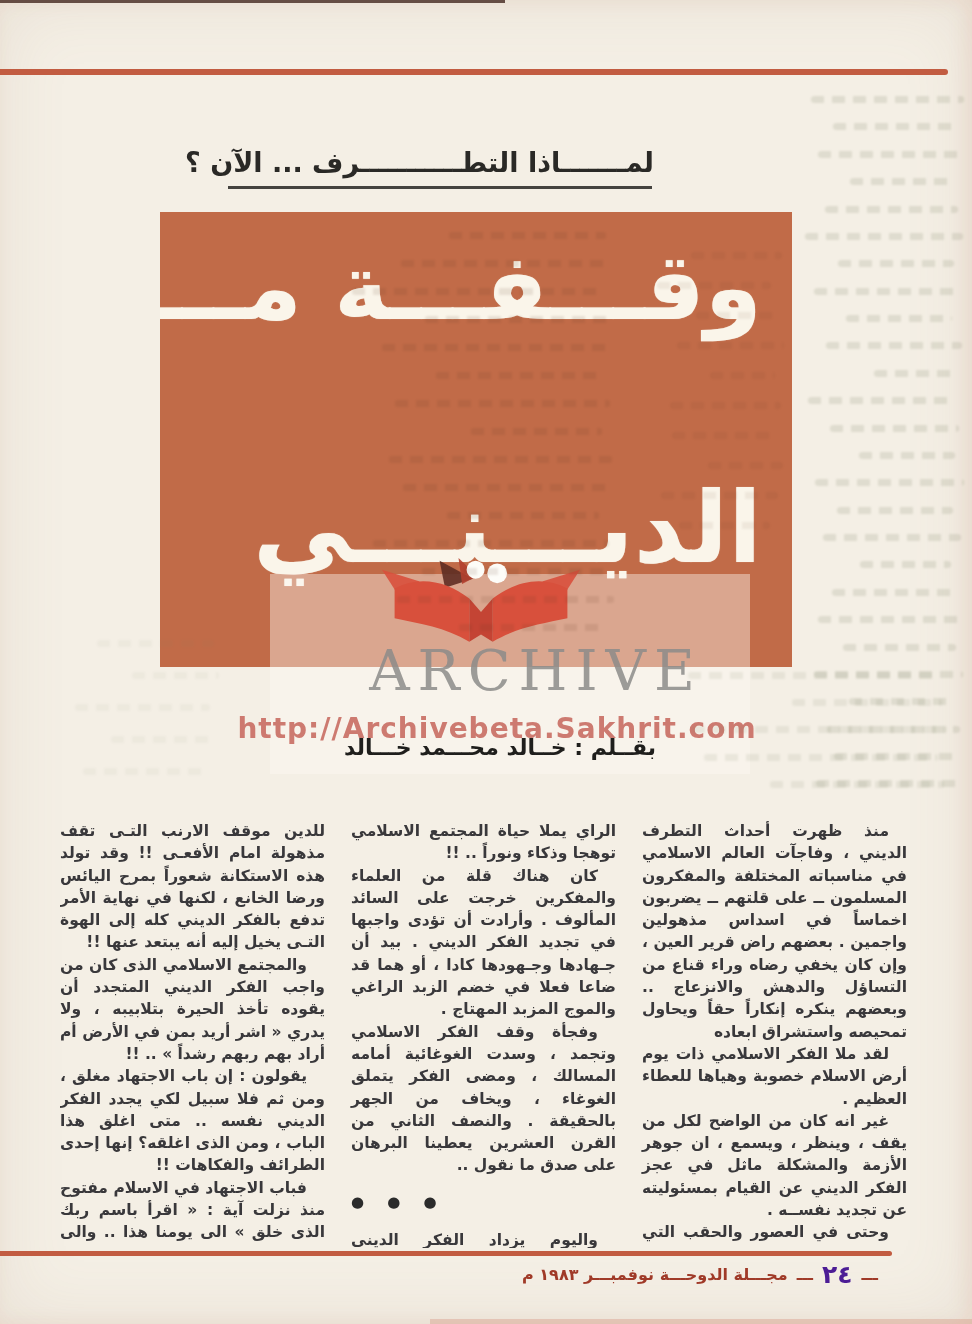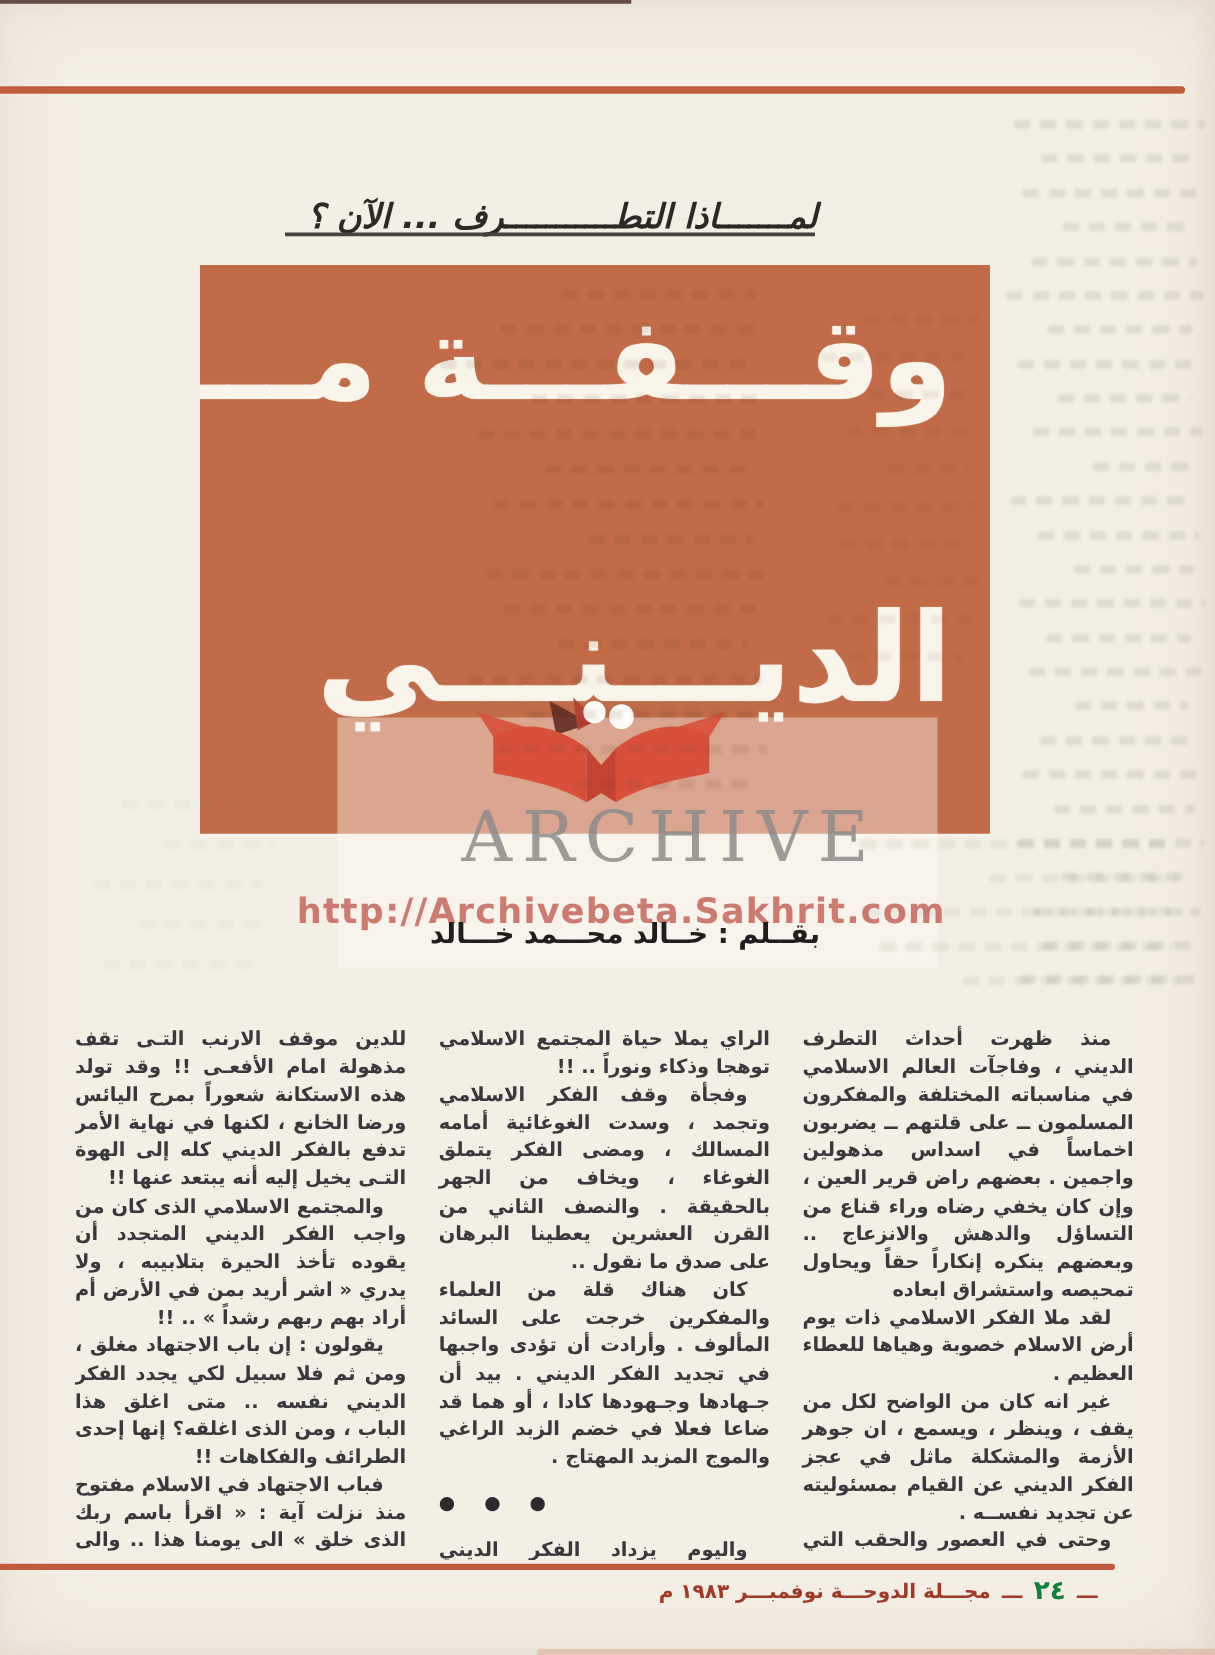--- a/index.html
+++ b/index.html
@@ -8,22 +8,22 @@
     background:#f4efe5;overflow:hidden;
     font-family:"DejaVu Sans",sans-serif;
     box-shadow:inset 0 0 70px rgba(160,120,95,.12), inset -6px 0 18px rgba(215,160,140,.18);
   }
   .edge-top{position:absolute;top:0;left:0;width:505px;height:3px;background:#4d332a;opacity:.85;}
   .edge-bottom{position:absolute;bottom:0;left:430px;width:542px;height:5px;background:rgba(213,148,126,.38);}
   .rule-top{position:absolute;top:69px;left:0;width:948px;height:6px;background:#c25c41;border-radius:0 4px 4px 0;}
   .rule-footer{position:absolute;top:1251px;left:0;width:892px;height:5px;background:#c25c41;border-radius:0 3px 3px 0;}
 
   .kicker{
-    position:absolute;top:158px;right:318px;direction:rtl;white-space:nowrap;
-    font-size:27px;font-weight:700;color:#27262384;color:#2a2926;letter-spacing:0;font-style:italic;
+    position:absolute;top:147px;right:318px;direction:rtl;white-space:nowrap;
+    font-size:27px;font-weight:700;color:#27262384;color:#2a2926;letter-spacing:0;
   }
   .kicker-underline{position:absolute;top:186px;left:228px;width:424px;height:2.5px;background:#45433f;}
 
   .title-block{
     position:absolute;left:160px;top:212px;width:632px;height:455px;
     background:#c16b48;overflow:hidden;
   }
   .title-line{
     position:absolute;right:30px;direction:rtl;white-space:nowrap;
     font-weight:700;color:#faf5ea;line-height:1;
@@ -60,21 +60,21 @@
   .para.dots{
     text-align:left;text-indent:0;margin:14px 0 16px 0;
     font-size:15px;letter-spacing:9px;color:#2b2b2b;direction:ltr;
   }
 
   .footer-line{
     position:absolute;top:1260px;right:94px;direction:rtl;
     display:flex;align-items:center;gap:9px;white-space:nowrap;
   }
   .footer-dash{color:#a03a28;font-weight:700;font-size:16px;letter-spacing:-1px;}
-  .footer-num{color:#15803d;font-size:21px;font-weight:700;}
+  .footer-num{color:#4c1d95;font-size:25px;font-weight:700;}
   .footer-mag{color:#a03a28;font-size:16px;font-weight:700;}
 
   .ghost{position:absolute;display:flex;flex-direction:column;align-items:flex-end;filter:blur(1.2px);pointer-events:none;}
   .ghost i{display:block;height:7px;border-radius:3px;}
 </style>
 </head>
 <body>
 
 <div class="page">
 
@@ -109,22 +109,22 @@
 
   <div class="columns">
     <div class="col">
         <p class="para indent">منذ ظهرت أحداث التطرف الديني ، وفاجآت العالم الاسلامي في مناسباته المختلفة والمفكرون المسلمون ــ على قلتهم ــ يضربون اخماساً في اسداس مذهولين واجمين . بعضهم راض قرير العين ، وإن كان يخفي رضاه وراء قناع من التساؤل والدهش والانزعاج .. وبعضهم ينكره إنكاراً حقاً ويحاول تمحيصه واستشراق ابعاده</p>
         <p class="para indent">لقد ملا الفكر الاسلامي ذات يوم أرض الاسلام خصوبة وهياها للعطاء العظيم .</p>
         <p class="para indent">غير انه كان من الواضح لكل من يقف ، وينظر ، ويسمع ، ان جوهر الأزمة والمشكلة ماثل في عجز الفكر الديني عن القيام بمسئوليته عن تجديد نفســه .</p>
         <p class="para indent">وحتى في العصور والحقب التي كان الاستبداد السياسي يحكم البلاد والعباد ، لم يتوقف هذا الفكر عن العطاء ــ وكان الاجتهاد وما يستدعيه من اختلاف في</p>
       </div>
     <div class="col">
         <p class="para">الراي يملا حياة المجتمع الاسلامي توهجا وذكاء ونوراً .. !!</p>
+        <p class="para indent">كان هناك قلة من العلماء والمفكرين خرجت على السائد المألوف . وأرادت أن تؤدى واجبها في تجديد الفكر الديني . بيد أن جـهادها وجـهودها كادا ، أو هما قد ضاعا فعلا في خضم الزبد الراغي والموج المزبد المهتاج .</p>
         <p class="para indent">وفجأة وقف الفكر الاسلامي وتجمد ، وسدت الغوغائية أمامه المسالك ، ومضى الفكر يتملق الغوغاء ، ويخاف من الجهر بالحقيقة . والنصف الثاني من القرن العشرين يعطينا البرهان على صدق ما نقول ..</p>
-        <p class="para indent">كان هناك قلة من العلماء والمفكرين خرجت على السائد المألوف . وأرادت أن تؤدى واجبها في تجديد الفكر الديني . بيد أن جـهادها وجـهودها كادا ، أو هما قد ضاعا فعلا في خضم الزبد الراغي والموج المزبد المهتاج .</p>
         <p class="para dots">● ● ●</p>
         <p class="para indent">واليوم يزداد الفكر الديني جمـــودا ولامبالاة، ويقف أمام التفسيرات الخاطئة</p>
       </div>
     <div class="col">
         <p class="para">للدين موقف الارنب التـى تقف مذهولة امام الأفعـى !! وقد تولد هذه الاستكانة شعوراً بمرح اليائس ورضا الخانع ، لكنها في نهاية الأمر تدفع بالفكر الديني كله إلى الهوة التـى يخيل إليه أنه يبتعد عنها !!</p>
         <p class="para indent">والمجتمع الاسلامي الذى كان من واجب الفكر الديني المتجدد أن يقوده تأخذ الحيرة بتلابيبه ، ولا يدري « اشر أريد بمن في الأرض أم أراد بهم ربهم رشداً » .. !!</p>
         <p class="para indent">يقولون : إن باب الاجتهاد مغلق ، ومن ثم فلا سبيل لكي يجدد الفكر الديني نفسه .. متى اغلق هذا الباب ، ومن الذى اغلقه؟ إنها إحدى الطرائف والفكاهات !!</p>
         <p class="para indent">فباب الاجتهاد في الاسلام مفتوح منذ نزلت آية : « اقرأ باسم ربك الذى خلق » الى يومنا هذا .. والى الغد .. وإلى الابد .. !!</p>
       </div>
   </div>

